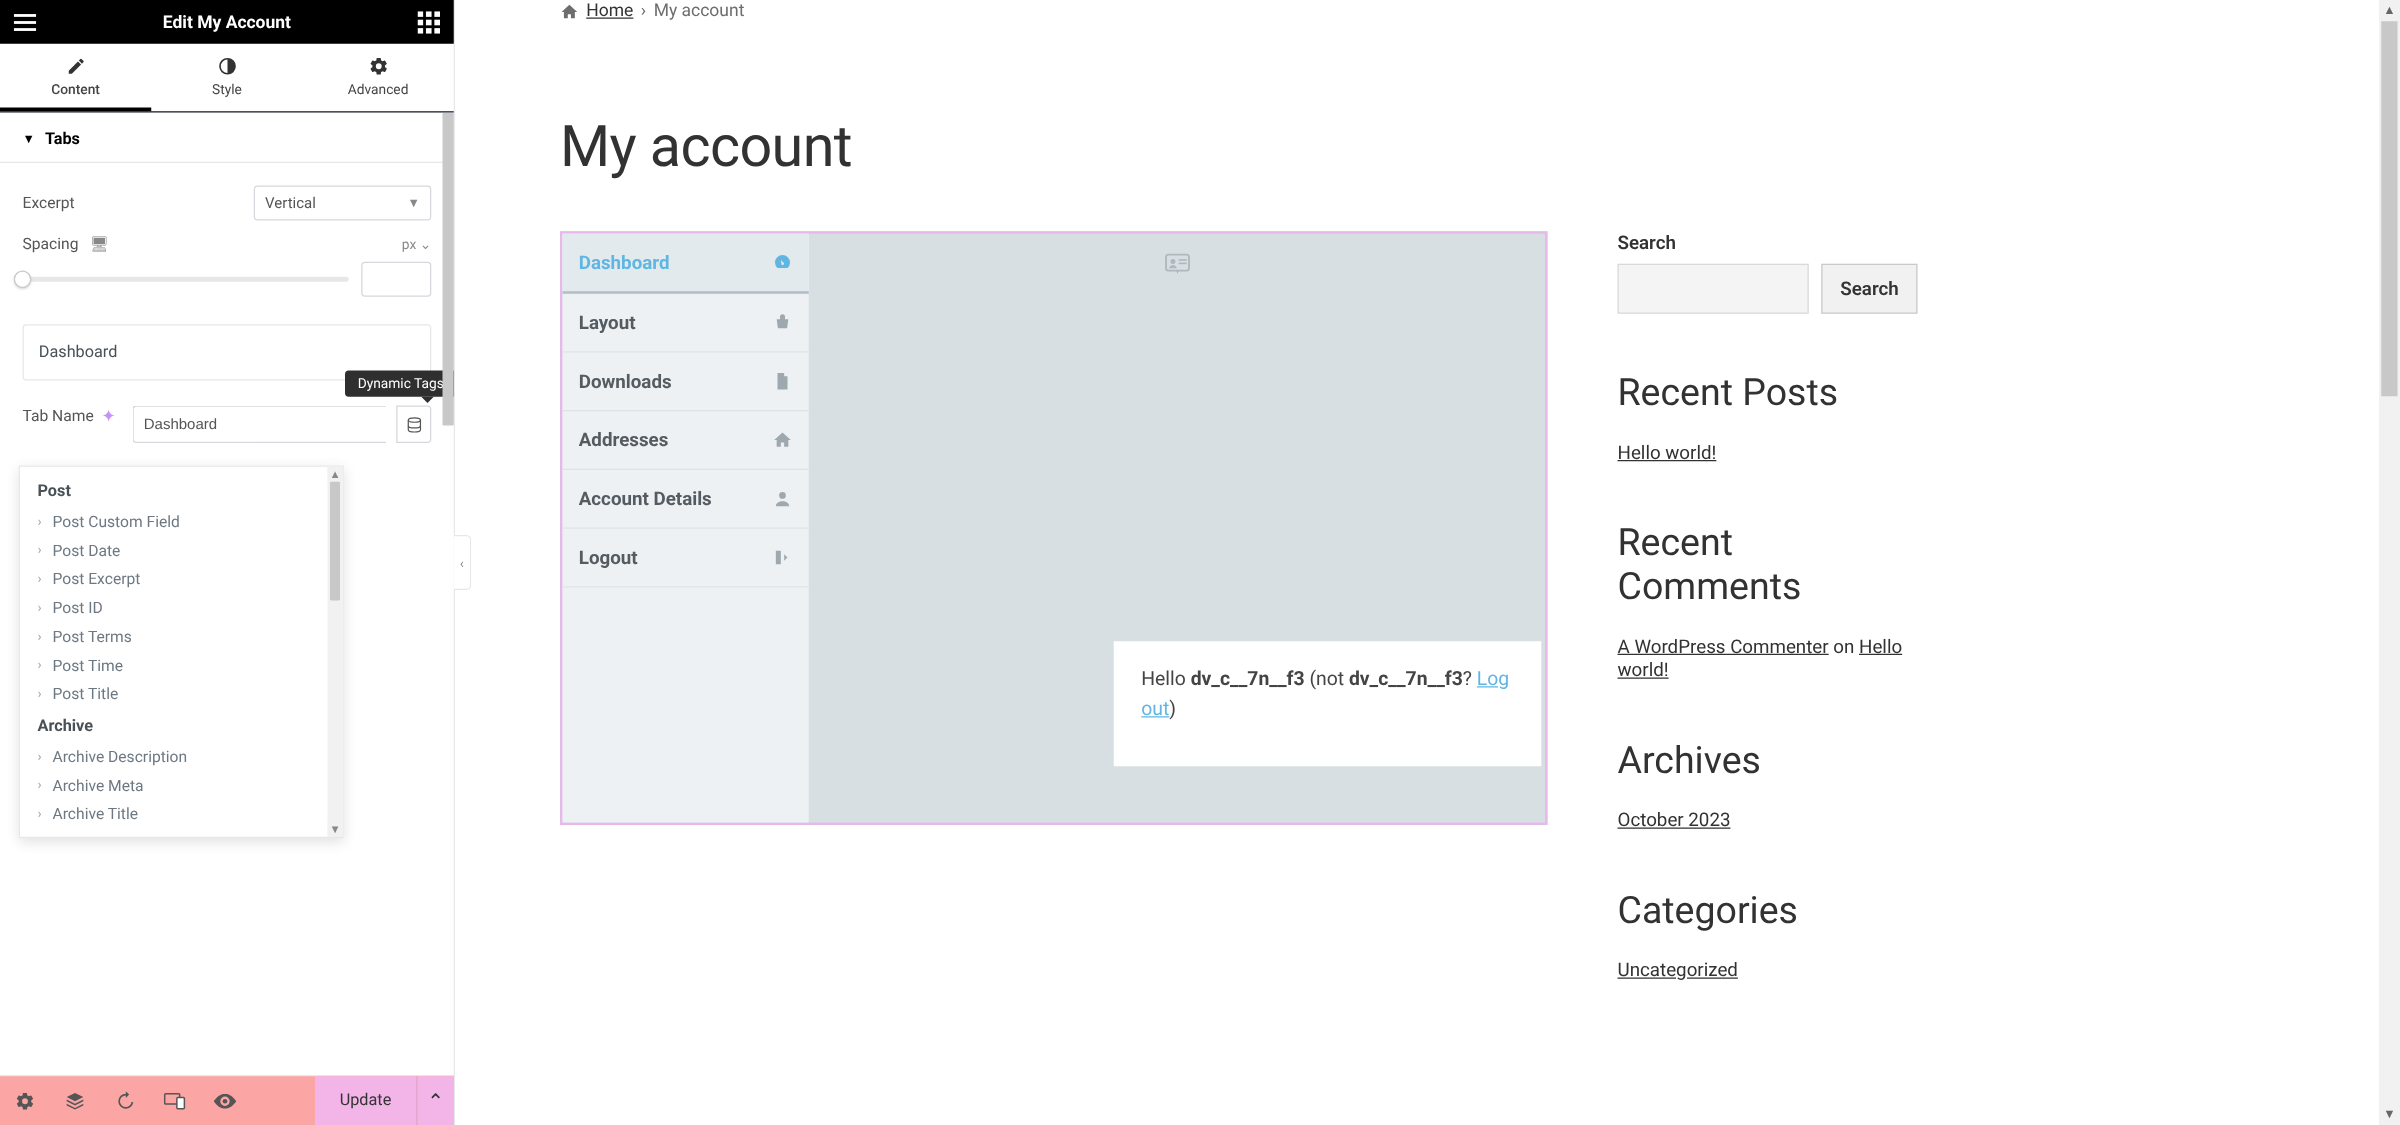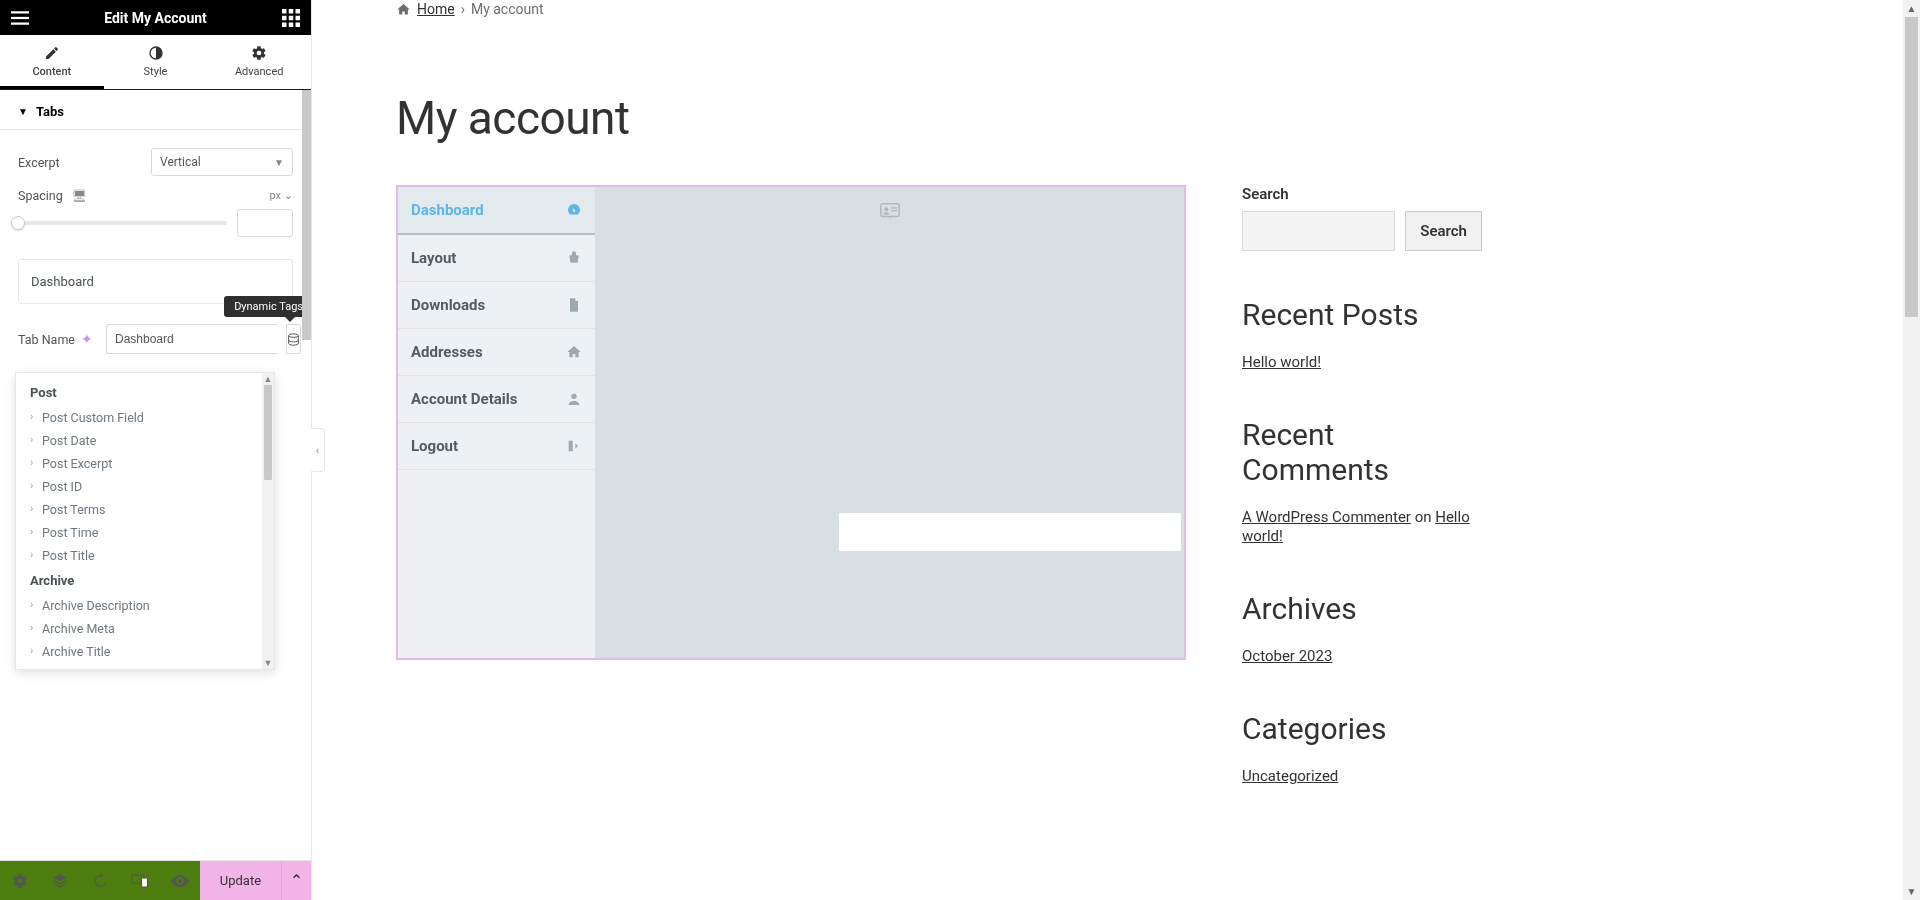--- a/index.html
+++ b/index.html
@@ -1,21 +1,21 @@
 <!DOCTYPE html>
 <html><head>
 <meta charset="utf-8">
 <style>
   * { box-sizing: border-box; margin: 0; padding: 0; }
   html, body { height: 100%; font-family: -apple-system, BlinkMacSystemFont, "Segoe UI", Roboto, Helvetica, sans-serif; overflow: hidden; background:#fff; }
   body { display: flex; }
 
   
   .editor-panel {
-    width: 312px;
+    width: 364px;
     flex-shrink: 0;
     display: flex;
     flex-direction: column;
     border-right: 1px solid #e6e7e8;
     background: #fff;
     position: relative;
     height: 100vh;
   }
   .editor-header {
     background: #000;
@@ -108,21 +108,21 @@
   .repeater-item {
     margin: 10px 18px;
     border:1px solid #e6e7e8;
     border-radius:3px;
     padding: 14px 12px;
     font-size:13px;
     color:#495157;
     cursor:pointer;
   }
 
-  .field-row { display:flex; align-items:center; padding: 10px 18px 0; gap:8px; font-size:12.5px; color:#555; position:relative;}
+  .field-row { display:flex; align-items:flex-start; padding: 10px 18px 0; gap:8px; font-size:12.5px; color:#555; position:relative;}
   .field-label { flex:0 0 80px; display:flex; align-items:center; gap:6px;}
   .sparkle { color:#c98fff; font-size:14px; }
   .text-input {
     flex:1;
     height:30px;
     border:1px solid #d5d8dc;
     border-right:none;
     border-radius: 3px 0 0 3px;
     padding: 0 8px;
     font-size:12px;
@@ -193,21 +193,21 @@
     font-size:11px; color:#888;
     cursor:pointer;
     z-index:5;
   }
 
   .editor-footer {
     height:40px;
     border-top:1px solid #e6e7e8;
     display:flex;
     align-items:stretch;
-    background:#4d7c0f;
+    background:#fca5a5;
   }
   .foot-btn {
     width:40px; display:flex; align-items:center; justify-content:center;
     color:#555; cursor:pointer;
     font-size:15px;
   }
   .update-btn {
     margin-left:auto;
     background:#f3b4e8;
     color:#333;
@@ -532,20 +532,23 @@
         <div class="acct-body">
           <svg class="acct-body-ico" viewBox="0 0 24 24">
               <rect x="2" y="4" width="20" height="14" rx="2" fill="none" stroke="#9ea8af" stroke-width="1.6"></rect>
               <circle cx="8" cy="10" r="2.2" fill="#9ea8af"></circle>
               <path d="M4.5 16c.6-2 2-3 3.5-3s2.9 1 3.5 3" fill="#9ea8af"></path>
               <rect x="13" y="8" width="7" height="1.4" fill="#9ea8af"></rect>
               <rect x="13" y="11" width="7" height="1.4" fill="#9ea8af"></rect>
               <path d="M11 18l1 3 1-3" fill="#9ea8af"></path>
             </svg>
           <div class="acct-content">
+            <p>
+              <span>Hello </span><span class="un">dv_c__7n__f3</span><span> (not </span><span class="un">dv_c__7n__f3</span><span>? </span><a href="#">Log out</a><span>)</span>
+            </p>
           </div>
         </div>
       </div>
     </div>
 
     <div class="right-sidebar">
       <div class="sb-block">
         <span class="search-label">Search</span>
         <div class="search-row">
           <div class="search-field"></div>

